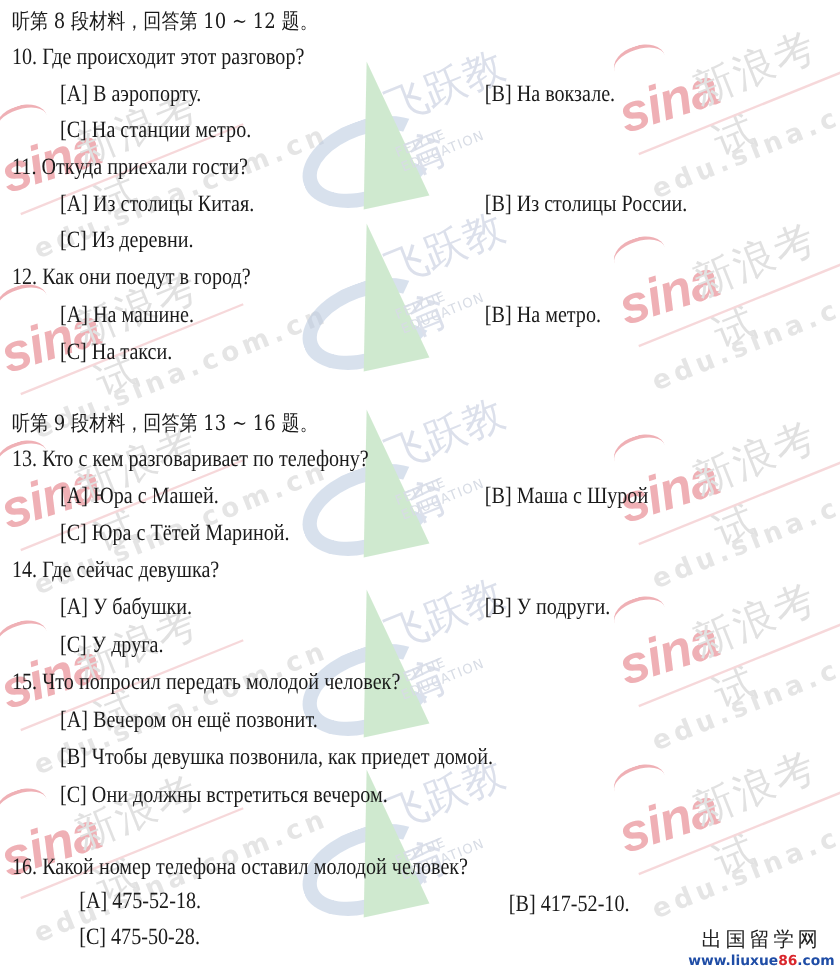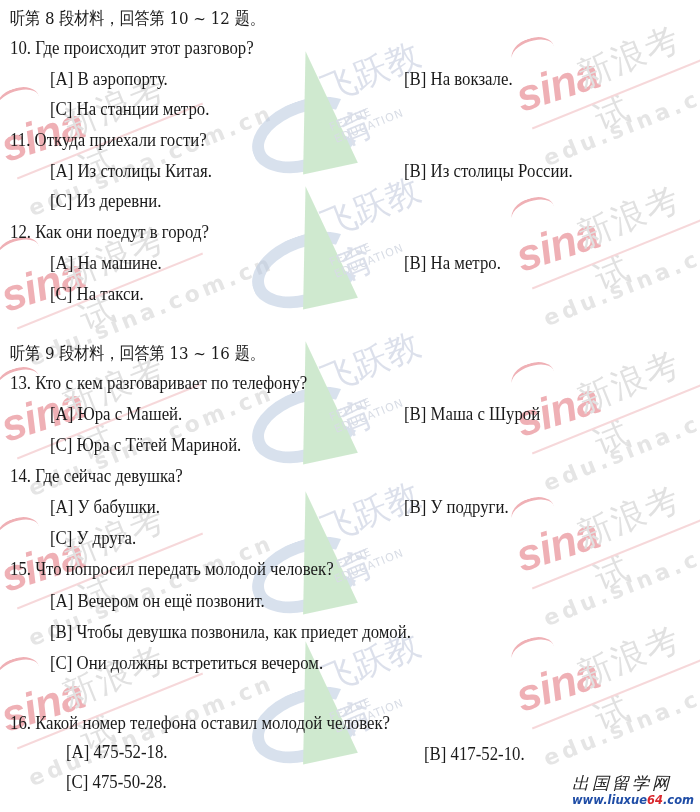--- a/index.html
+++ b/index.html
@@ -70,23 +70,22 @@
       font-size: 19.5px; line-height: 24px;
       transform: scaleX(0.86); transform-origin: left center;
     }
     .heading { font-family: "DejaVu Serif", serif; font-size: 17.5px; }
     .q { left: 10px; }
     .opt-a { left: 50px; }
     .opt-b { left: 404px; }
     .bold { font-weight: bold; }
 
     .logo {
-      position: absolute; left: 572px; top: 773px; width: 125px; 
+      position: absolute; left: 572px; top: 773px; width: 125px; text-align: center;
       font-family: "DejaVu Sans", sans-serif;
-      font-style: italic;
     }
     .logo-cn { font-size: 17px; color: #222; letter-spacing: 3px; line-height: 20px; }
     .logo-url { font-size: 11.5px; color: #1f4da6; font-weight: bold; line-height: 14px; }
     .logo-url .accent { color: #d9262c; }
   </style>
 </head>
 <body>
 
 <div class="page">
 
@@ -227,15 +226,15 @@
   <div class="line opt-a" style="top:620px;">[B] Чтобы девушка позвонила, как приедет домой.</div>
   <div class="line opt-a" style="top:651px;">[C] Они должны встретиться вечером.</div>
 
   <div class="line q" style="top:711px;">16. Какой номер телефона оставил молодой человек?</div>
   <div class="line opt-a bold" style="top:740px; left:66px; font-weight:normal;">[A] 475-52-18.</div>
   <div class="line opt-b" style="top:742px; left:424px;">[B] 417-52-10.</div>
   <div class="line opt-a" style="top:770px; left:66px;">[C] 475-50-28.</div>
 
   <div class="logo">
     <div class="logo-cn">出国留学网</div>
-    <div class="logo-url"><span>www.liuxue</span><span class="accent">64</span><span>.com</span></div>
+    <div class="logo-url"><span>www.liuxue</span><span class="accent">86</span><span>.com</span></div>
   </div>
 </div>
 
 </body></html>

